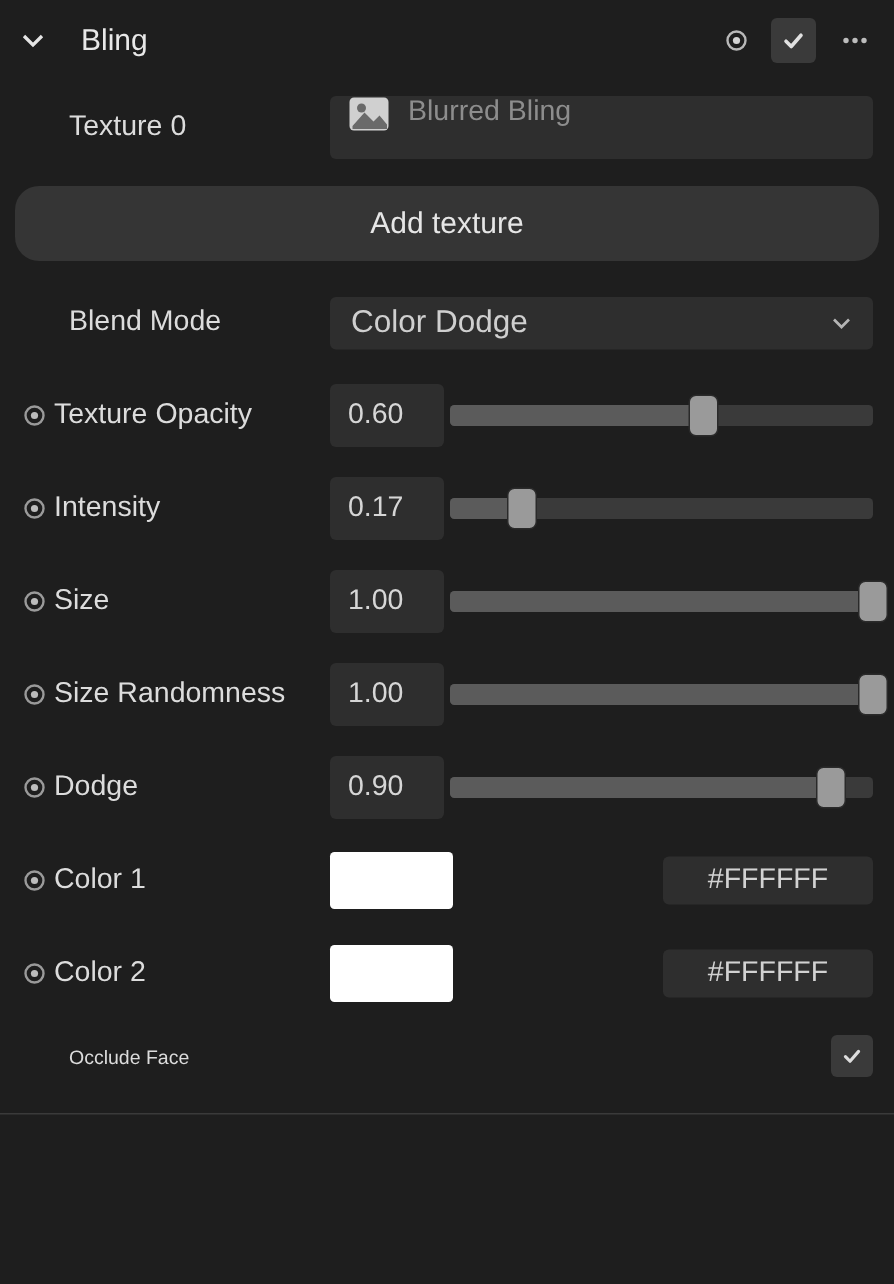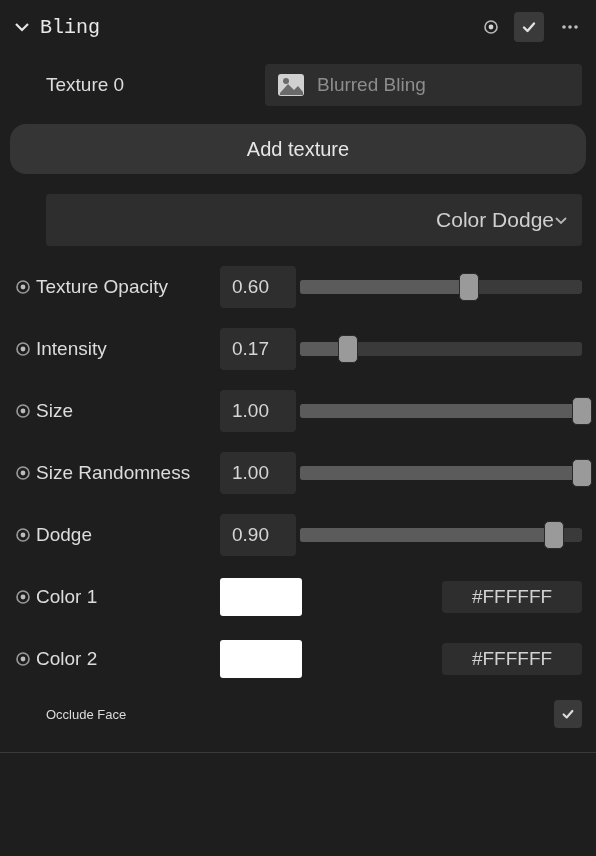--- a/index.html
+++ b/index.html
@@ -12,22 +12,21 @@
     overflow: hidden;
   }
   .panel {
     width: 596px;
     padding: 0;
   }
   .header {
     display: flex;
     align-items: center;
     padding: 12px 14px 12px 14px;
-    gap: 10px;
-    font-family: Liberation Mono, monospace;
+    gap: 24px;
   }
   .chevron-down {
     display: inline-flex;
     align-items: center;
     justify-content: center;
   }
   .header-title {
     font-size: 20px;
     font-weight: 500;
     color: #e8e8e8;
@@ -84,24 +83,22 @@
     align-items: center;
     justify-content: center;
   }
 
   .texture-field {
     flex: 1;
     background: #2e2e2e;
     border-radius: 4px;
     height: 42px;
     display: flex;
-    align-items: center;
-    padding: 17px 12px;
+    padding: 0 12px;
     gap: 12px;
-    margin-left: 45px;
   }
   .texture-thumb {
     width: 28px;
     height: 24px;
     display: inline-flex;
     align-items: center;
     justify-content: center;
   }
   .texture-name {
     font-size: 19px;
@@ -117,25 +114,25 @@
     align-items: center;
     justify-content: center;
     font-size: 20px;
     color: #e6e6e6;
   }
 
   .select {
     flex: 1;
     background: #2e2e2e;
     border-radius: 4px;
-    height: 52px;
+    height: 35px;
     display: flex;
     align-items: center;
     padding: 0 14px;
-    justify-content: flex-end;
+    justify-content: space-between;
   }
   .select-value {
     font-size: 21px;
     color: #cfcfcf;
   }
   .select-caret { display:inline-flex; }
 
   .num-input {
     width: 76px;
     background: #2e2e2e;
@@ -271,20 +268,21 @@
       </span>
       <span class="texture-name">Blurred Bling</span>
     </div>
   </div>
 
   <div class="add-btn">
     <span>Add texture</span>
   </div>
 
   <div class="row row-indent">
+    <span class="label label-narrow">Blend Mode</span>
     <div class="select">
       <span class="select-value">Color Dodge</span>
       <span class="select-caret">
         <svg width="14" height="14" viewBox="0 0 14 14">
             <path d="M2 5 L7 10 L12 5" fill="none" stroke="#b5b5b5" stroke-width="1.8"></path>
           </svg>
       </span>
     </div>
   </div>
 

